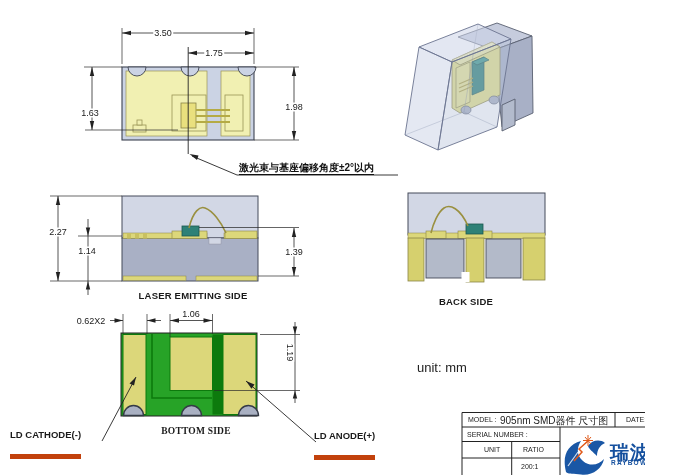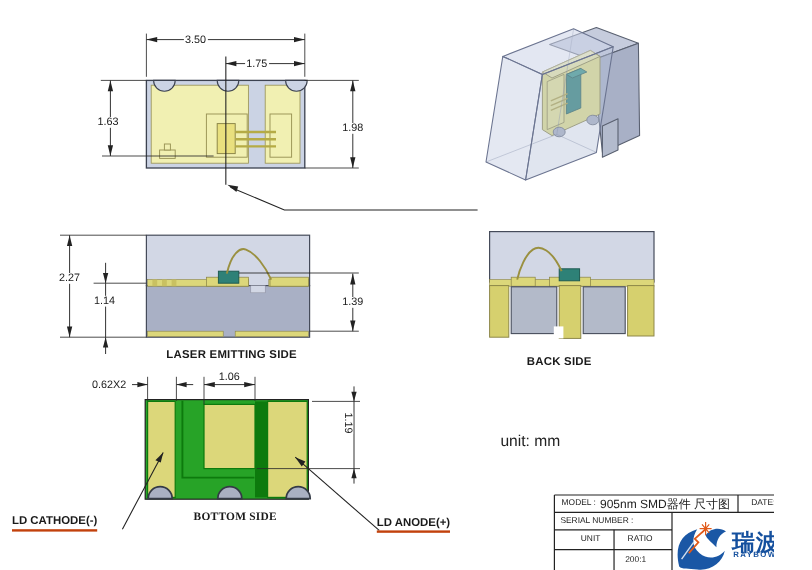--- a/index.html
+++ b/index.html
@@ -2,21 +2,21 @@
 <html><head>
 <meta charset="utf-8">
 <style>
   html,body{margin:0;padding:0;background:#fff;}
   #stage{position:relative;width:645px;height:475px;background:#ffffff;overflow:hidden;
          font-family:"Liberation Sans", sans-serif;color:#1a1a1a;}
   #art{position:absolute;left:0;top:0;}
   .lbl{position:absolute;white-space:nowrap;line-height:1;}
   .dim{font-size:9px;background:#fff;padding:0 1px;transform:translate(-50%,-50%);}
   .viewcap{font-size:9.5px;font-weight:700;transform:translate(-50%,0);letter-spacing:.2px;}
-  .pinlbl{font-size:9.5px;font-weight:700;border-bottom:2px solid #c2410c;padding-bottom:1px;}
+  .pinlbl{font-size:9.5px;font-weight:700;border-bottom:5px solid #c2410c;padding-bottom:14px;}
   .note-cn{font-size:10px;font-weight:700;border-bottom:1px solid #111;padding-bottom:1px;color:#111;}
   .unitnote{font-size:13px;color:#222;}
   .rot90{transform:rotate(90deg);transform-origin:center;font-size:9px;background:#fff;}
   
   .tb-text{font-size:7px;color:#222;}
   .tb-model-val{font-size:10px;color:#222;}
   .logo-cn{font-size:19px;font-weight:700;color:#15509e;letter-spacing:1px;}
   .logo-en{font-size:6.5px;font-weight:700;color:#15509e;letter-spacing:1.2px;}
 </style>
 </head>
@@ -211,29 +211,30 @@
     <path d="M566,472 C562,456 567,445 581,441 C576,449 577,456 583,461 C590,467 599,465 604,459 C602,469 592,476 581,474.5 C574,473.5 568,474.5 566,472 Z" fill="#1a57a5"></path>
     <path d="M588,446 C592,440 600,439 605,443 C600,445 597,450 597,456 C593,452 589,449 588,446 Z" fill="#1a57a5"></path>
     <path d="M574,461 L582,452 L579,449 L588,441" fill="none" stroke="#e05a1a" stroke-width="1.5"></path>
     <path d="M588,435 L588,446 M583,440.5 L593,440.5 M585,437 L591,444 M591,437 L585,444" stroke="#e05a1a" stroke-width="1"></path>
     <path d="M568,466 L578,452" stroke="#ffffff" stroke-width="1.2" opacity="0.8"></path>
   </g>
 </svg>
 
 <div class="lbl dim" style="left:163px;top:33px;">3.50</div>
 <div class="lbl dim" style="left:214px;top:53px;">1.75</div>
-<div class="lbl dim" style="left:90px;top:102px;">1.63</div>
+<div class="lbl dim" style="left:90px;top:113px;">1.63</div>
 <div class="lbl dim" style="left:294px;top:106.5px;">1.98</div>
 <div class="lbl dim" style="left:58px;top:232px;">2.27</div>
 <div class="lbl dim" style="left:87px;top:251px;">1.14</div>
 <div class="lbl dim" style="left:294px;top:252px;">1.39</div>
 <div class="lbl dim" style="left:91px;top:321px;">0.62X2</div>
 <div class="lbl dim" style="left:191px;top:314px;">1.06</div>
 <div class="lbl rot90" style="left:281px;top:348px;">1.19</div>
 
+<div class="lbl note-cn" style="left:239px;top:163px;">激光束与基座偏移角度±2°以内</div>
 <div class="lbl viewcap" style="left:193px;top:291px;">LASER EMITTING SIDE</div>
 <div class="lbl viewcap" style="left:458px;top:297px;padding-left:16px;">BACK SIDE</div>
 <div class="lbl viewcap" style="left:196px;top:427px;font-family:Liberation Serif, serif;">BOTTOM SIDE</div>
 <div class="lbl pinlbl" style="left:10px;top:430px;">LD CATHODE(-)</div>
 <div class="lbl pinlbl" style="left:314px;top:431px;">LD ANODE(+)</div>
 <div class="lbl unitnote" style="left:417px;top:361px;">unit: mm</div>
 
 <div class="lbl tb-text" style="left:468px;top:416px;">MODEL :</div>
 <div class="lbl tb-model-val" style="left:500px;top:415.5px;">905nm SMD器件 尺寸图</div>
 <div class="lbl tb-text" style="left:626px;top:416px;">DATE:</div>

